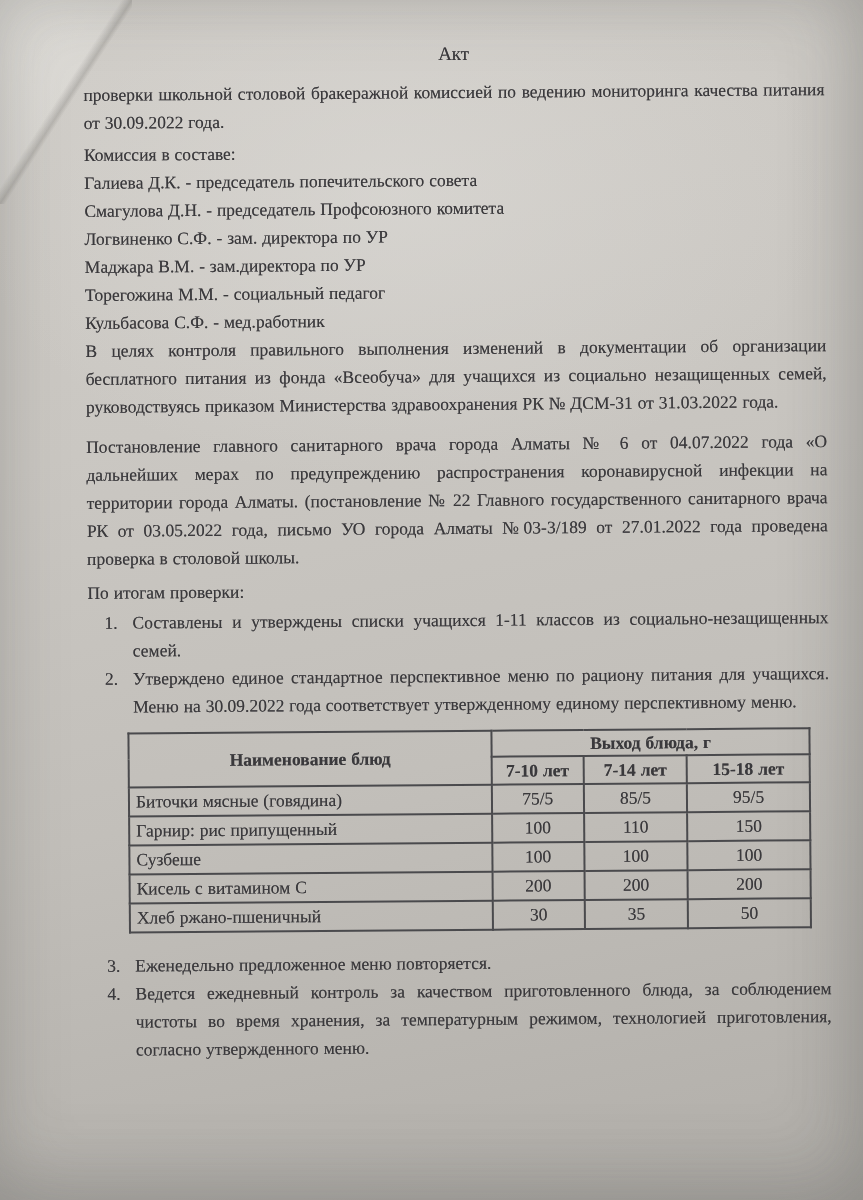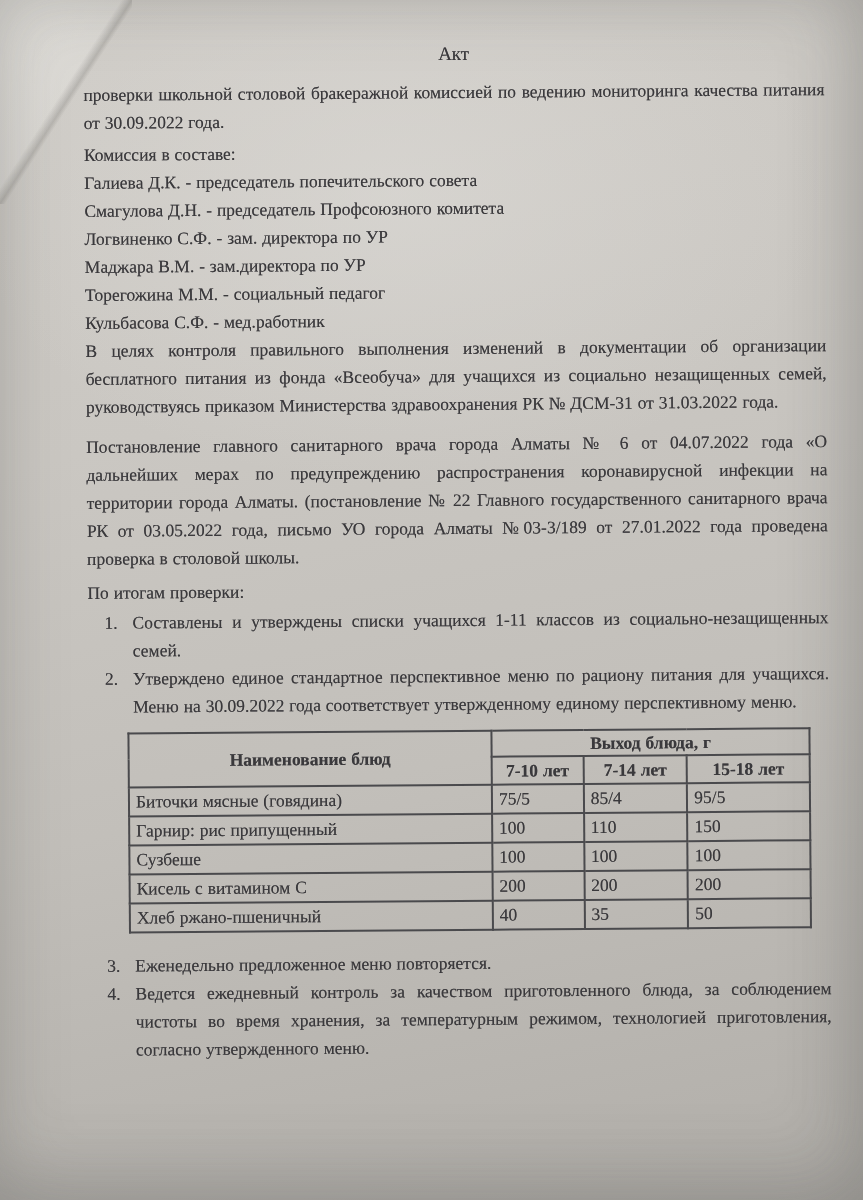--- a/index.html
+++ b/index.html
@@ -49,21 +49,21 @@
   }
   .menu-table th, .menu-table td {
     border: 2px solid #4a4a4d; padding: 0 6px;
   }
   .menu-table th { font-weight: bold; text-align: center; }
   .th-group { height: 24px; line-height: 24px; }
   .th-age { height: 26px; line-height: 26px; }
   .th-name { }
   .menu-table td { height: 27px; line-height: 27px; }
   .cell-name { text-align: left; padding-left: 9px; }
-  .cell-val { }
+  .cell-val { text-align: center; }
   .after-table { margin-top: 18px; }
 </style>
 </head>
 <body>
 
 <div class="photo">
   <div class="corner-fold"></div>
 
   <div class="doc">
 
@@ -112,21 +112,21 @@
         <tr>
           <th class="th-age">7-10 лет</th>
           <th class="th-age">7-14 лет</th>
           <th class="th-age">15-18 лет</th>
         </tr>
       </thead>
       <tbody>
         <tr>
           <td class="cell-name">Биточки мясные (говядина)</td>
           <td class="cell-val">75/5</td>
-          <td class="cell-val">85/4</td>
+          <td class="cell-val">85/5</td>
           <td class="cell-val">95/5</td>
         </tr>
         <tr>
           <td class="cell-name">Гарнир: рис припущенный</td>
           <td class="cell-val">100</td>
           <td class="cell-val">110</td>
           <td class="cell-val">150</td>
         </tr>
         <tr>
           <td class="cell-name">Сузбеше</td>
@@ -135,21 +135,21 @@
           <td class="cell-val">100</td>
         </tr>
         <tr>
           <td class="cell-name">Кисель с витамином С</td>
           <td class="cell-val">200</td>
           <td class="cell-val">200</td>
           <td class="cell-val">200</td>
         </tr>
         <tr>
           <td class="cell-name">Хлеб ржано-пшеничный</td>
-          <td class="cell-val">40</td>
+          <td class="cell-val">30</td>
           <td class="cell-val">35</td>
           <td class="cell-val">50</td>
         </tr>
       </tbody>
     </table>
 
     <div class="findings after-table">
       <div class="finding">
         <span class="num">3.</span>
         <span class="txt">Еженедельно предложенное меню повторяется.</span>

